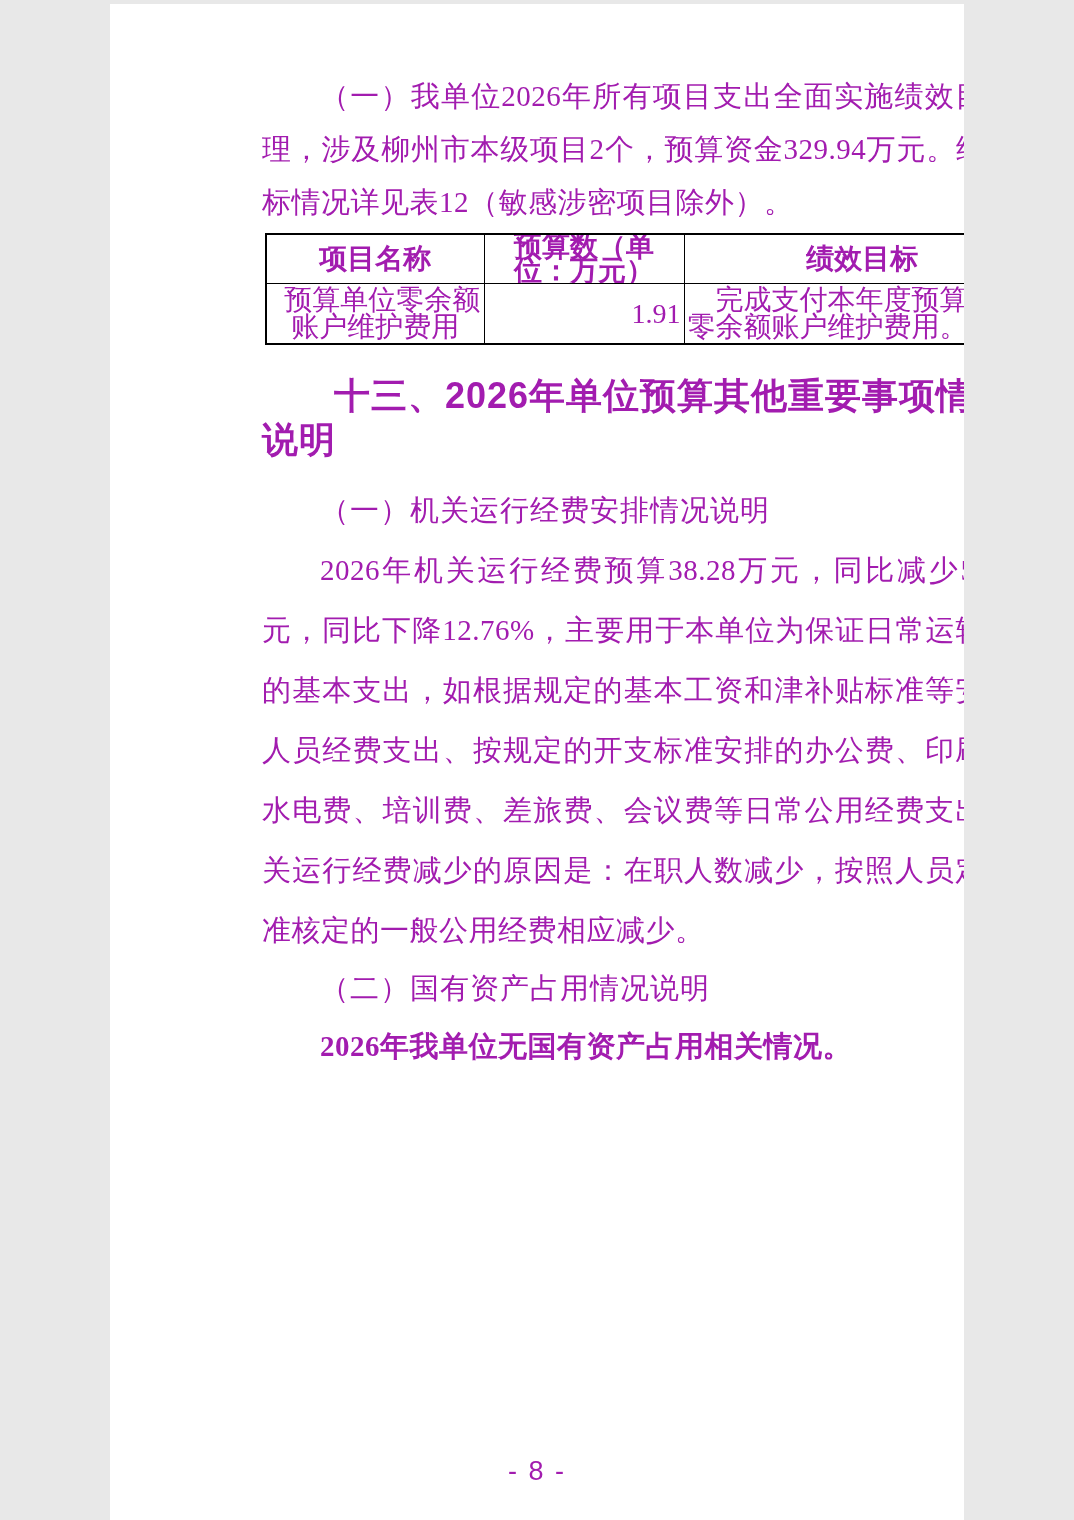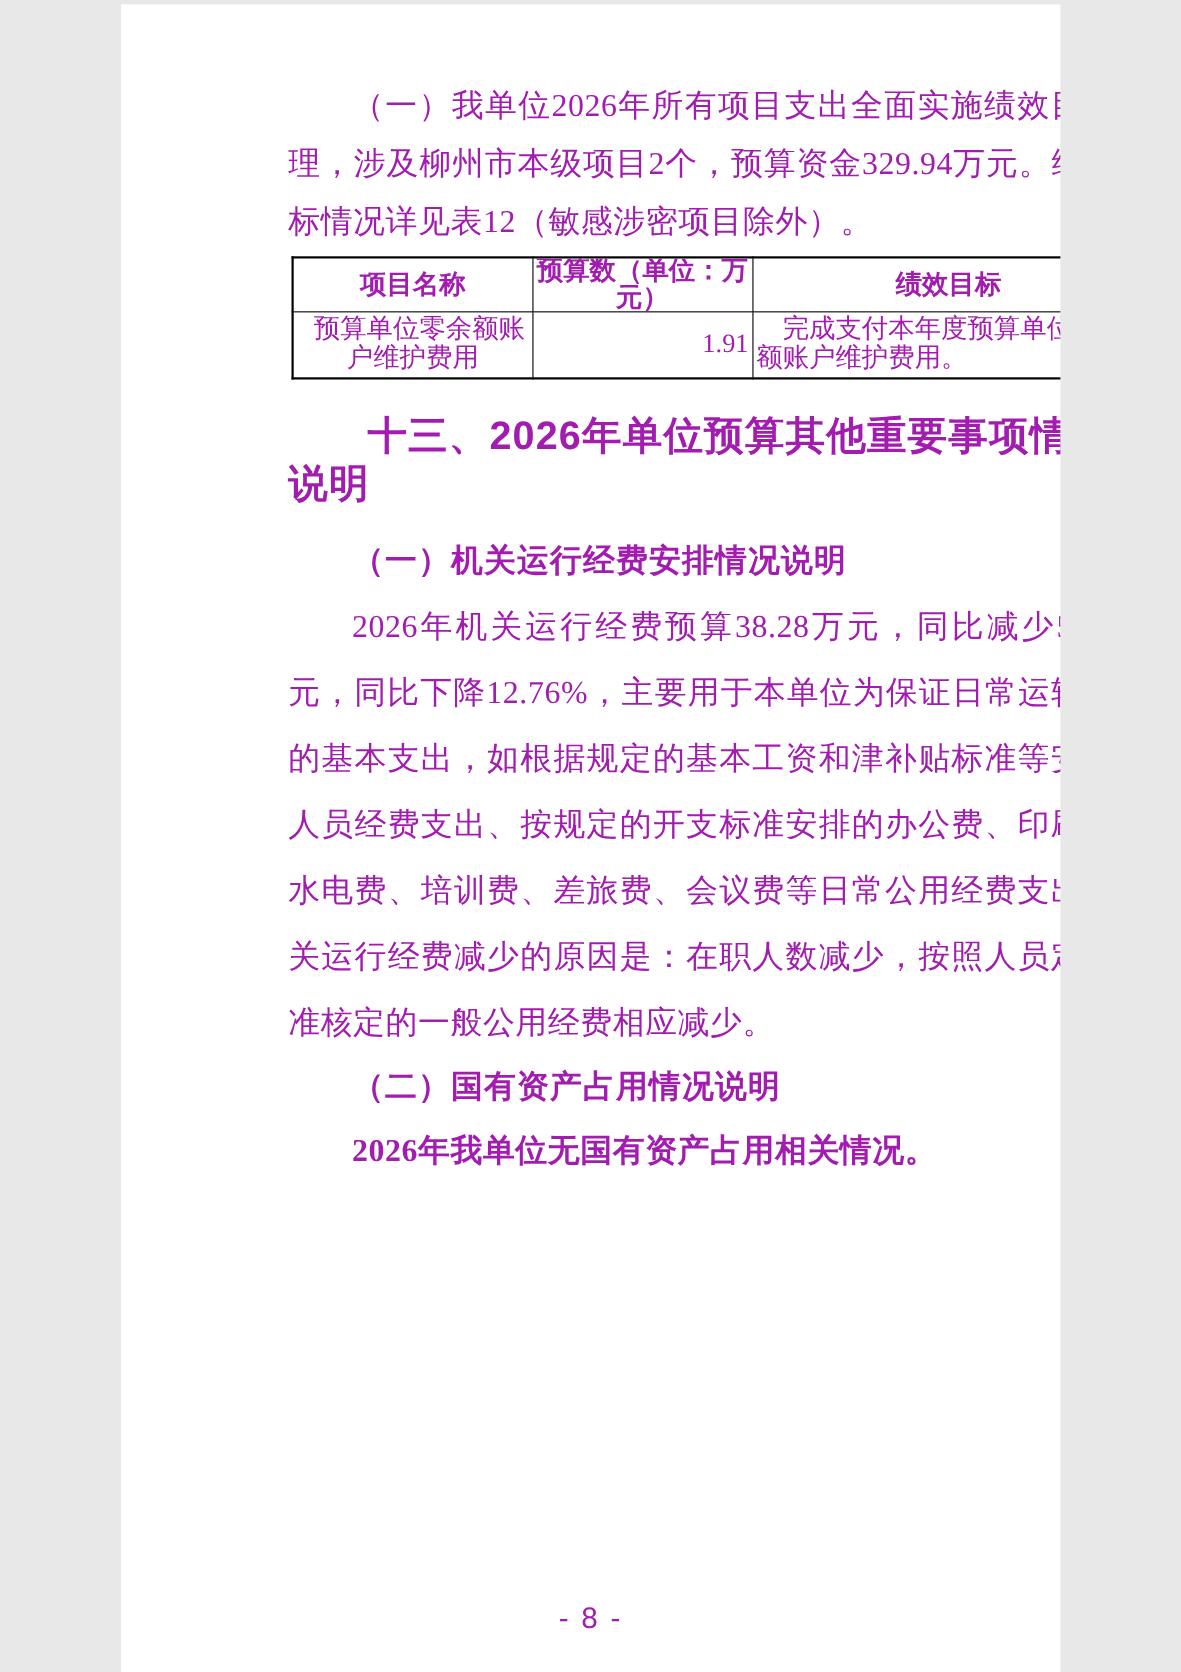--- a/index.html
+++ b/index.html
@@ -31,21 +31,21 @@
   .budget-table {
     width: 775px;
     margin-left: 3px;
     margin-top: 4px;
     border-collapse: collapse;
     border: 2px solid #000;
     table-layout: fixed;
   }
   .budget-table th, .budget-table td {
     border: 1px solid #000;
-    font-size: 24px;
+    font-size: 28px;
     vertical-align: middle;
     overflow: hidden;
   }
   .budget-table th {
     font-weight: bold;
     text-align: center;
     height: 26px;
     line-height: 24px;
     padding: 0 2px;
   }
@@ -64,21 +64,21 @@
     margin-top: 29px;
     font-family: "Liberation Sans", "DejaVu Sans", sans-serif;
     font-weight: bold;
     font-size: 36px;
     line-height: 44px;
     text-indent: 2em;
     letter-spacing: 1px;
   }
   .sub-title {
     margin-top: 26px;
-    font-weight: bold;
+    font-weight: normal;
     font-size: 29px;
     line-height: 44px;
     text-indent: 2em;
     letter-spacing: 1px;
   }
   .sub-title.second { margin-top: 6px; }
   .sub-body {
     margin-top: 8px;
     font-size: 29px;
     line-height: 60px;

